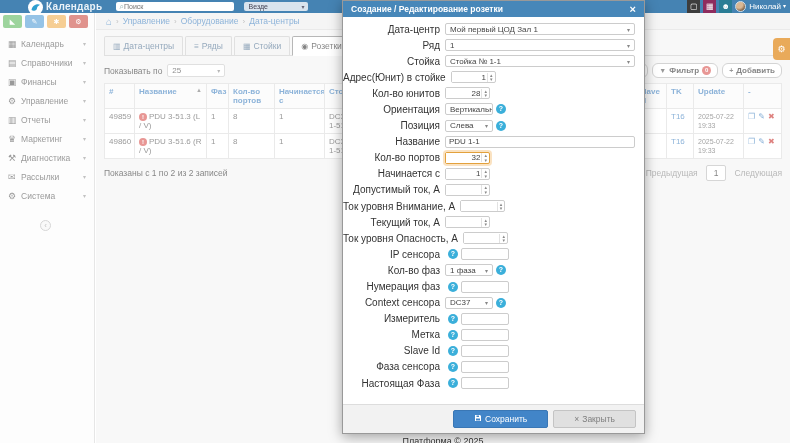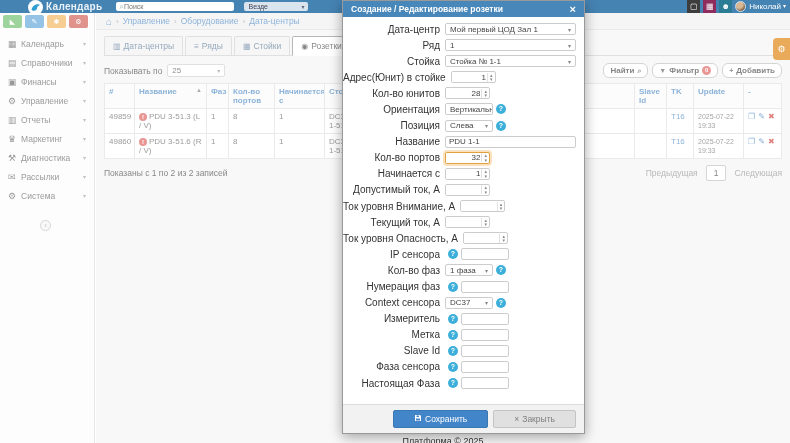--- a/index.html
+++ b/index.html
@@ -98,21 +98,21 @@
 
   .backdrop { position:absolute; left:0; right:0; top:13px; bottom:0;
     background:rgba(255,255,255,.4); z-index:10; pointer-events:none; }
   .support-tab { position:absolute; right:0; top:38px; width:17px; height:22px; background:#e9aa5a;
     border-radius:4px 0 0 4px; color:#fff; display:flex; align-items:center; justify-content:center;
     font-size:9px; z-index:11; cursor:pointer; }
   .page-footer { position:absolute; left:96px; right:0; bottom:-3px; text-align:center;
     font-size:9px; color:#333; z-index:12; }
 
   
-  .modal { position:absolute; left:342px; top:0; width:243px; height:434px; background:#fff;
+  .modal { position:absolute; left:342px; top:0; width:303px; height:434px; background:#fff;
     border:1px solid #999; box-shadow:0 3px 12px rgba(0,0,0,.35); z-index:20;
     display:flex; flex-direction:column; }
   .modal-header { background:#4787b9; color:#fff; padding:3px 8px; display:flex;
     align-items:center; justify-content:space-between; }
   .modal-title { font-size:8.5px; font-weight:bold; }
   .modal-x { font-size:11px; font-weight:bold; cursor:pointer; line-height:9px; }
   .modal-body { flex:1; padding:6px 8px 2px 0; }
   .mrow { display:flex; align-items:center; height:12px; margin-bottom:4.1px; }
   .mlabel { flex:0 0 102px; text-align:right; padding-right:5px; font-size:10px; color:#333;
     white-space:nowrap; }

